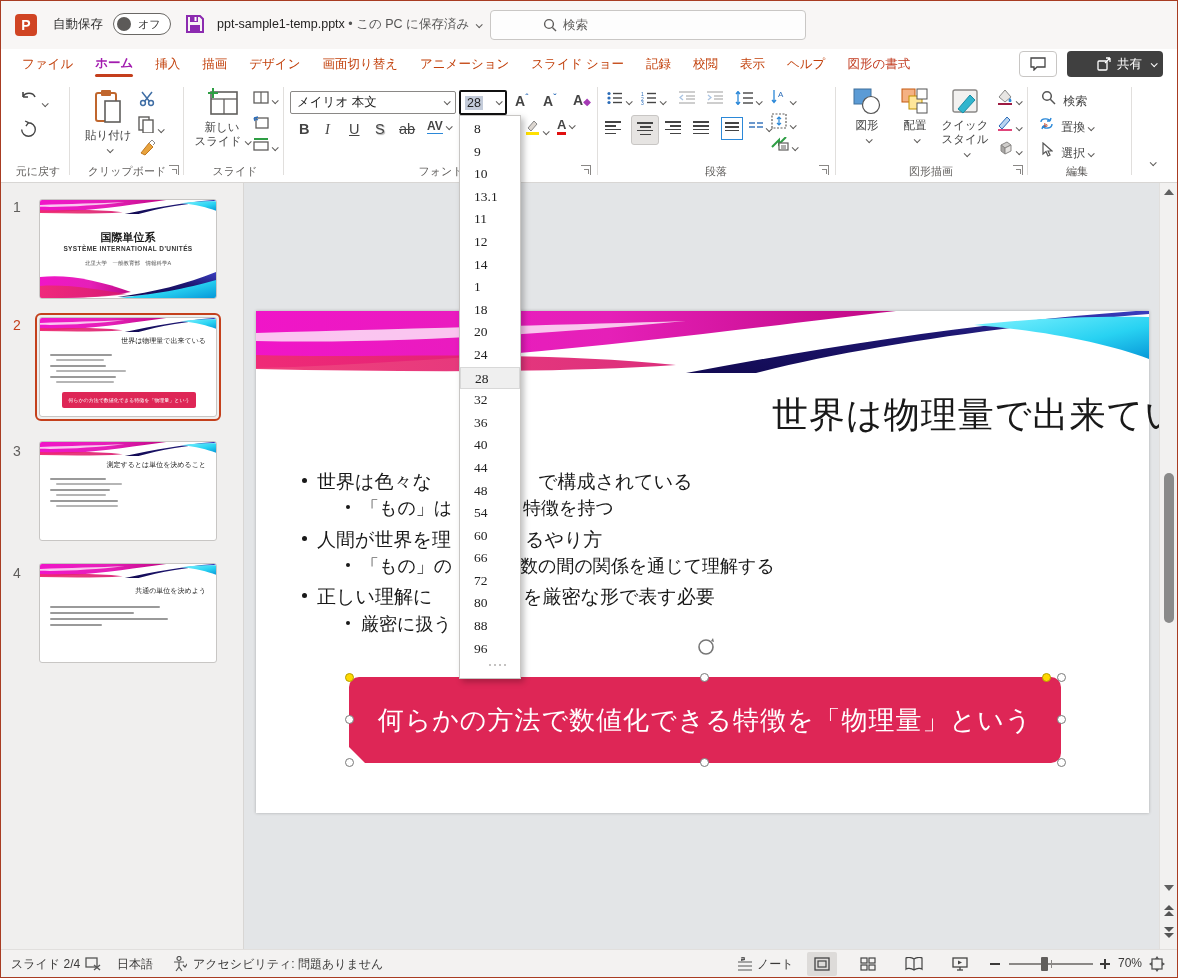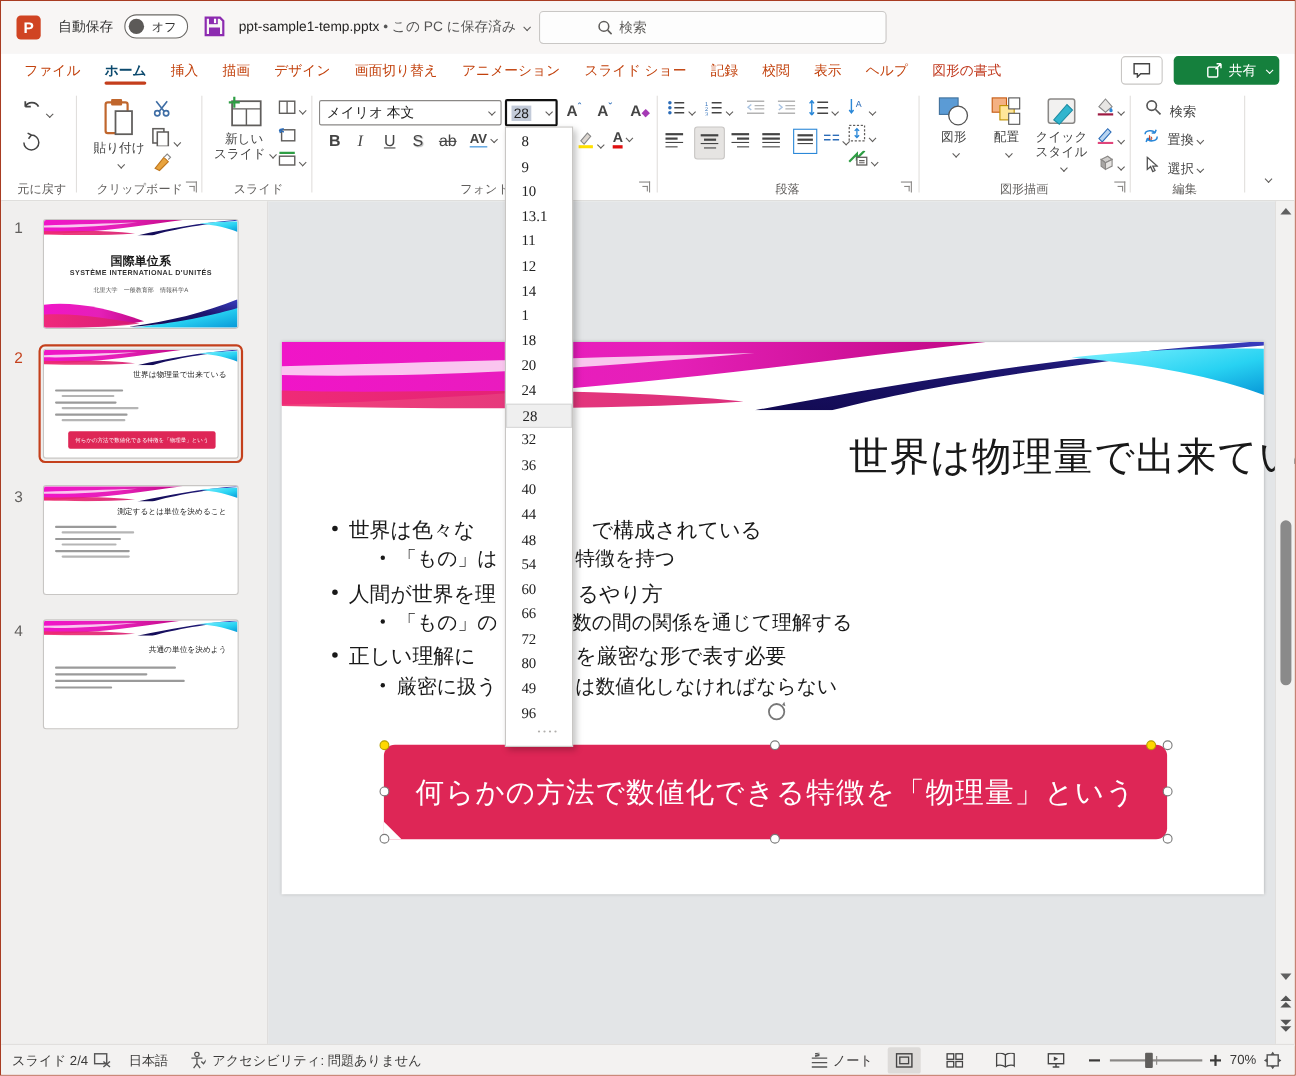--- a/index.html
+++ b/index.html
@@ -27,25 +27,25 @@
   .minus-g { width:11px; height:1.5px; background:#444; }
   .maxi-g { width:10px; height:10px; border:1.2px solid #444; border-radius:1px; }
   .close-g { position:relative; width:12px; height:12px; }
   .close-g::before,.close-g::after{ content:""; position:absolute; left:5px; top:-1px; width:1.4px; height:14px; background:#444; }
   .close-g::before{ transform:rotate(45deg);} .close-g::after{ transform:rotate(-45deg);}
 
   
   .tabrow { position:absolute; left:0; top:48px; width:100%; height:30px; background:#fff; }
   .tabs { position:absolute; left:10px; top:0; display:flex; height:30px; align-items:center; }
   .tab { padding:0 11px; font-size:12.5px; color:#c2410c; height:30px; line-height:30px; position:relative; white-space:nowrap; }
-  .tab.active { font-weight:bold; color:#0c4a6e; }
+  .tab.active { font-weight:bold; color:#a21caf;font-family:Liberation Mono, monospace; }
   .tab.active::after { content:""; position:absolute; left:11px; right:11px; bottom:2px; height:3px; border-radius:2px; background:#c43e1c; }
   .tab.ctx { color:#c13a1f; }
   .comment-btn { position:absolute; right:120px; top:2px; width:38px; height:26px; border:1px solid #c8c6c4; border-radius:4px; background:#fff; display:flex; align-items:center; justify-content:center; }
-  .share-btn { position:absolute; right:14px; top:2px; width:96px; height:26px; background:#15803d; border-radius:4px; color:#fff; display:flex; align-items:center; justify-content:center; gap:6px; font-size:12.5px;padding-left:23px; }
+  .share-btn { position:absolute; right:14px; top:2px; width:96px; height:26px; background:#404040; border-radius:4px; color:#fff; display:flex; align-items:center; justify-content:center; gap:6px; font-size:12.5px;padding-left:23px; }
 
   
   .ribbon { position:absolute; left:0; top:78px; width:100%; height:104px; background:#fff; border-bottom:1px solid #d8d6d4; }
   .vdiv { position:absolute; top:8px; height:88px; width:1px; background:#e1dfdd; }
   .grplabel { position:absolute; top:85px; font-size:11px; color:#605e5c; text-align:center; }
   .launcher { position:absolute; top:86px; width:10px; height:10px; border-left:1px solid #8a8886; border-bottom:1px solid #8a8886; transform:rotate(180deg); }
   .launcher::after { content:""; position:absolute; left:1px; top:1px; width:4px; height:4px; border-left:1px solid #8a8886; border-bottom:1px solid #8a8886; }
   .chv { display:inline-block; width:5px; height:5px; border-right:1.3px solid #605e5c; border-bottom:1.3px solid #605e5c; transform:rotate(45deg) translateY(-1px); margin-left:3px; }
   .rbtn-lbl { font-size:11.5px; color:#444; text-align:center; line-height:14px; }
   .ficon { font-size:14.5px; color:#444; font-weight:bold; }
@@ -560,21 +560,20 @@
       <div class="bl" style="left:282px;top:158px">で構成されている</div>
       <div class="bl lv2 dot small" style="left:105px;top:185px">「もの」は</div>
       <div class="bl lv2" style="left:267px;top:185px">特徴を持つ</div>
       <div class="bl dot" style="left:61px;top:216px">人間が世界を理</div>
       <div class="bl" style="left:269px;top:216px">るやり方</div>
       <div class="bl lv2 dot small" style="left:105px;top:243px">「もの」の</div>
       <div class="bl lv2" style="left:264px;top:243px">数の間の関係を通じて理解する</div>
       <div class="bl dot" style="left:61px;top:273px">正しい理解に</div>
       <div class="bl" style="left:267px;top:273px">を厳密な形で表す必要</div>
       <div class="bl lv2 dot small" style="left:105px;top:301px">厳密に扱う</div>
-      <div class="bl lv2" style="left:267px;top:301px">は数値化しなければならない</div>
 
       <svg class="rotate-h" style="left:440px;top:326px" width="20" height="20" viewBox="0 0 20 20">
         <circle cx="10" cy="10" r="7" fill="none" stroke="#777" stroke-width="1.6"></circle>
         <path d="M15 4 l3 1 -1 -4 z" fill="#777"></path>
       </svg>
 
       <div class="redbox">
         <span class="snip"></span>
         <span class="redbox-text">何らかの方法で数値化できる特徴を「物理量」という</span>
       </div>
@@ -607,21 +606,21 @@
     <div class="fsz-item">32</div>
     <div class="fsz-item">36</div>
     <div class="fsz-item">40</div>
     <div class="fsz-item">44</div>
     <div class="fsz-item">48</div>
     <div class="fsz-item">54</div>
     <div class="fsz-item">60</div>
     <div class="fsz-item">66</div>
     <div class="fsz-item">72</div>
     <div class="fsz-item">80</div>
-    <div class="fsz-item">49</div>
+    <div class="fsz-item">88</div>
     <div class="fsz-item">96</div>
     <div class="grip">
         <i></i>
       </div>
   </div>
 
   <div class="scrollbar">
     <i class="sb-arrow" style="top:6px;border-bottom:6px solid #606060"></i>
     <div class="sb-thumb" style="top:290px;height:150px"></div>
     <i class="sb-arrow" style="top:702px;border-top:6px solid #606060"></i>

